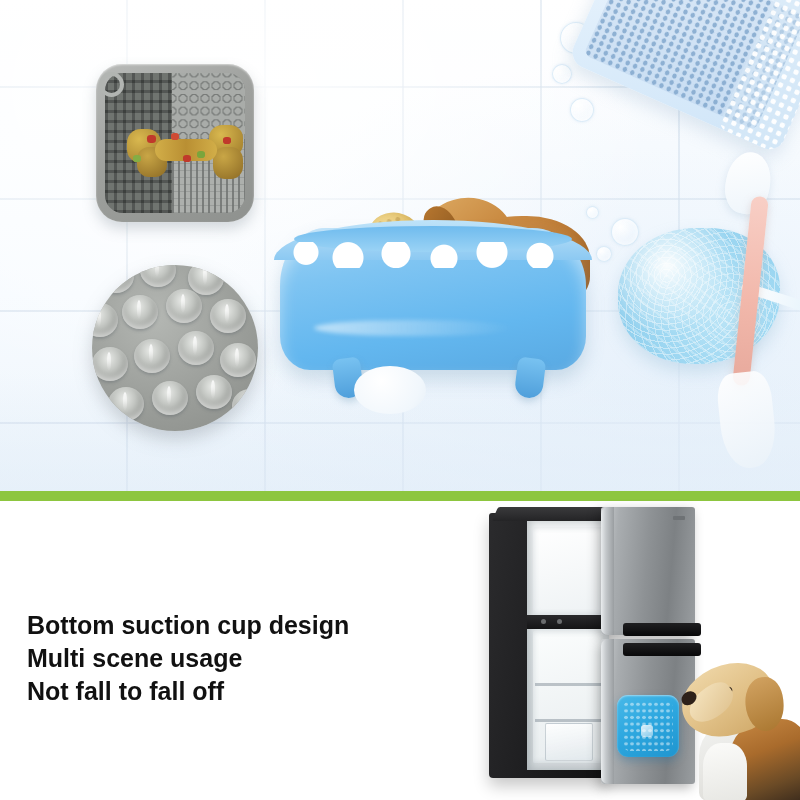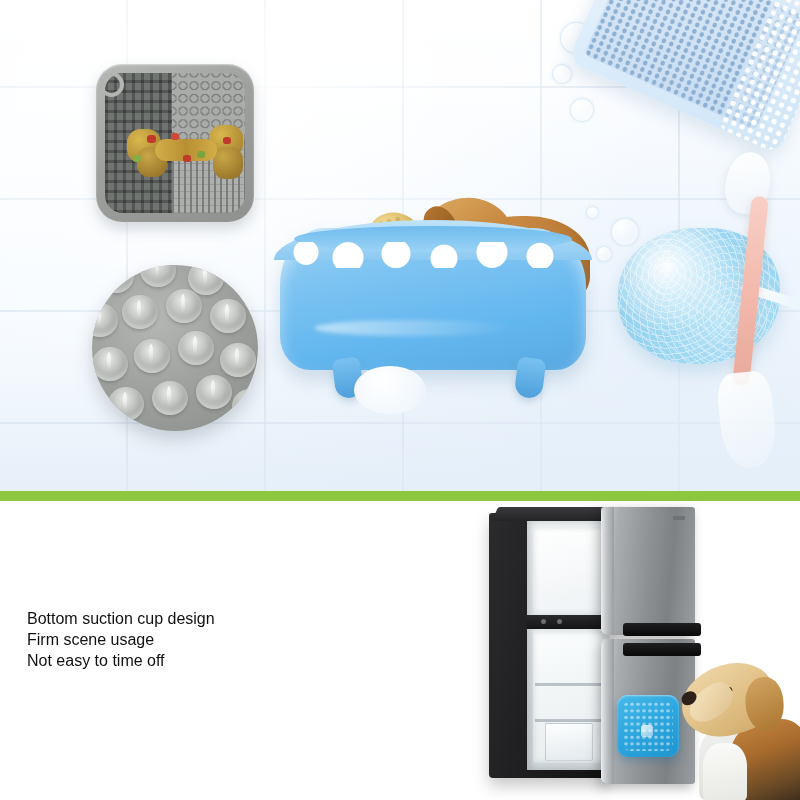--- a/index.html
+++ b/index.html
@@ -178,21 +178,21 @@
        background:linear-gradient(160deg,#ffffff,#eaf2f9);transform:rotate(-6deg);opacity:.9;}
 
   
   .divider{position:absolute;left:0;top:491px;width:800px;height:10px;}
 
   
   .bottom{position:absolute;left:0;top:501px;width:800px;height:299px;background:#ffffff;}
   .headline{position:absolute;left:27px;top:31px;font-size:50px;font-weight:bold;
        letter-spacing:-.5px;line-height:1;white-space:nowrap;}
   .bullets{position:absolute;left:27px;top:108px;}
-  .bullet{font-size:16px;font-weight:normal;color:#111;line-height:1.31;white-space:nowrap;}
+  .bullet{font-size:25px;font-weight:bold;color:#111;line-height:1.31;white-space:nowrap;}
 
   
   .fridge{position:absolute;left:489px;top:6px;width:215px;height:285px;}
   .fr-cab{position:absolute;left:0;top:6px;width:118px;height:265px;
        background:linear-gradient(100deg,#2b2b2d 0%,#1d1d1f 55%,#121213 100%);
        border-radius:3px 0 0 4px;box-shadow:0 8px 16px rgba(0,0,0,.22);}
   .fr-cab-top{position:absolute;left:6px;top:0;width:118px;height:14px;
        background:linear-gradient(180deg,#3a3a3c,#242426);transform:skewX(-24deg);border-radius:2px;}
   .fr-interior{position:absolute;left:38px;top:14px;width:82px;height:249px;
        background:linear-gradient(170deg,#f4f6f7 0%,#e3e8ea 45%,#cfd5d8 100%);
@@ -360,22 +360,22 @@
     <div class="brush-foot"></div>
   </div>
 
   <div class="divider" style="background: rgb(141, 198, 63);"></div>
 
   <div class="bottom">
 
 
     <div class="bullets">
       <div class="bullet" style="color: rgb(17, 17, 17);">Bottom suction cup design</div>
-      <div class="bullet" style="color: rgb(17, 17, 17);">Firm scene usage</div>
-      <div class="bullet" style="color: rgb(17, 17, 17);">Not easy to time off</div>
+      <div class="bullet" style="color: rgb(17, 17, 17);">Multi scene usage</div>
+      <div class="bullet" style="color: rgb(17, 17, 17);">Not fall to fall off</div>
     </div>
 
     <div class="fridge">
       <div class="fr-cab"></div>
       <div class="fr-cab-top"></div>
       <div class="fr-interior"></div>
       <div class="fr-liner"></div>
       <div class="fr-divider"></div>
       <div class="fr-screw" style="left:52px;"></div>
       <div class="fr-screw" style="left:68px;"></div>

